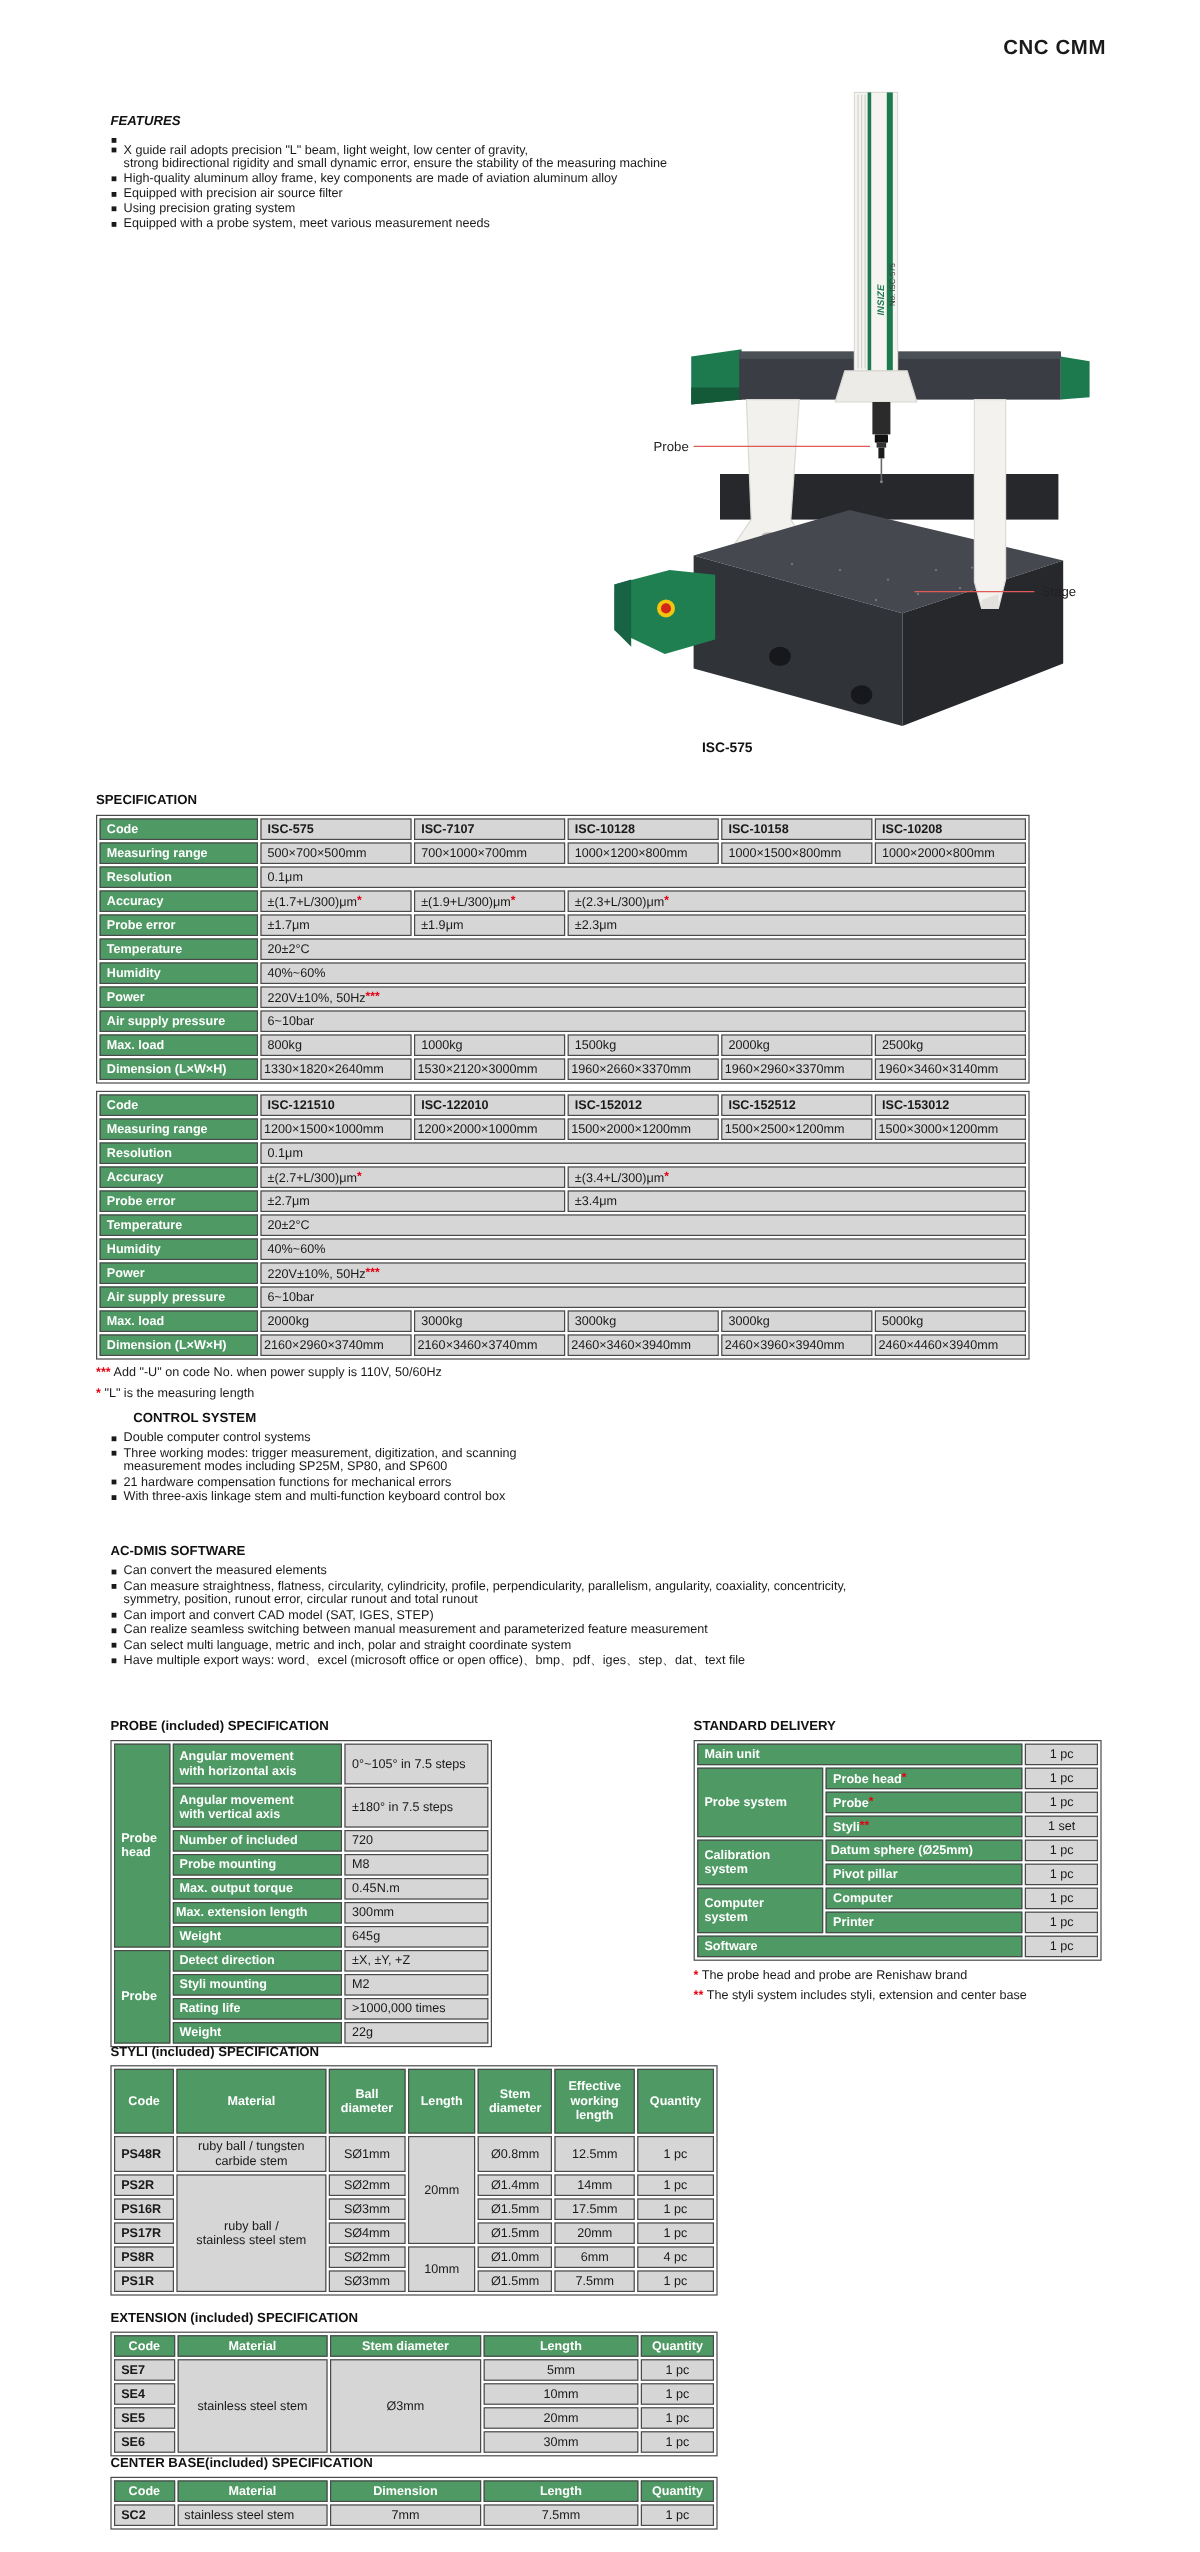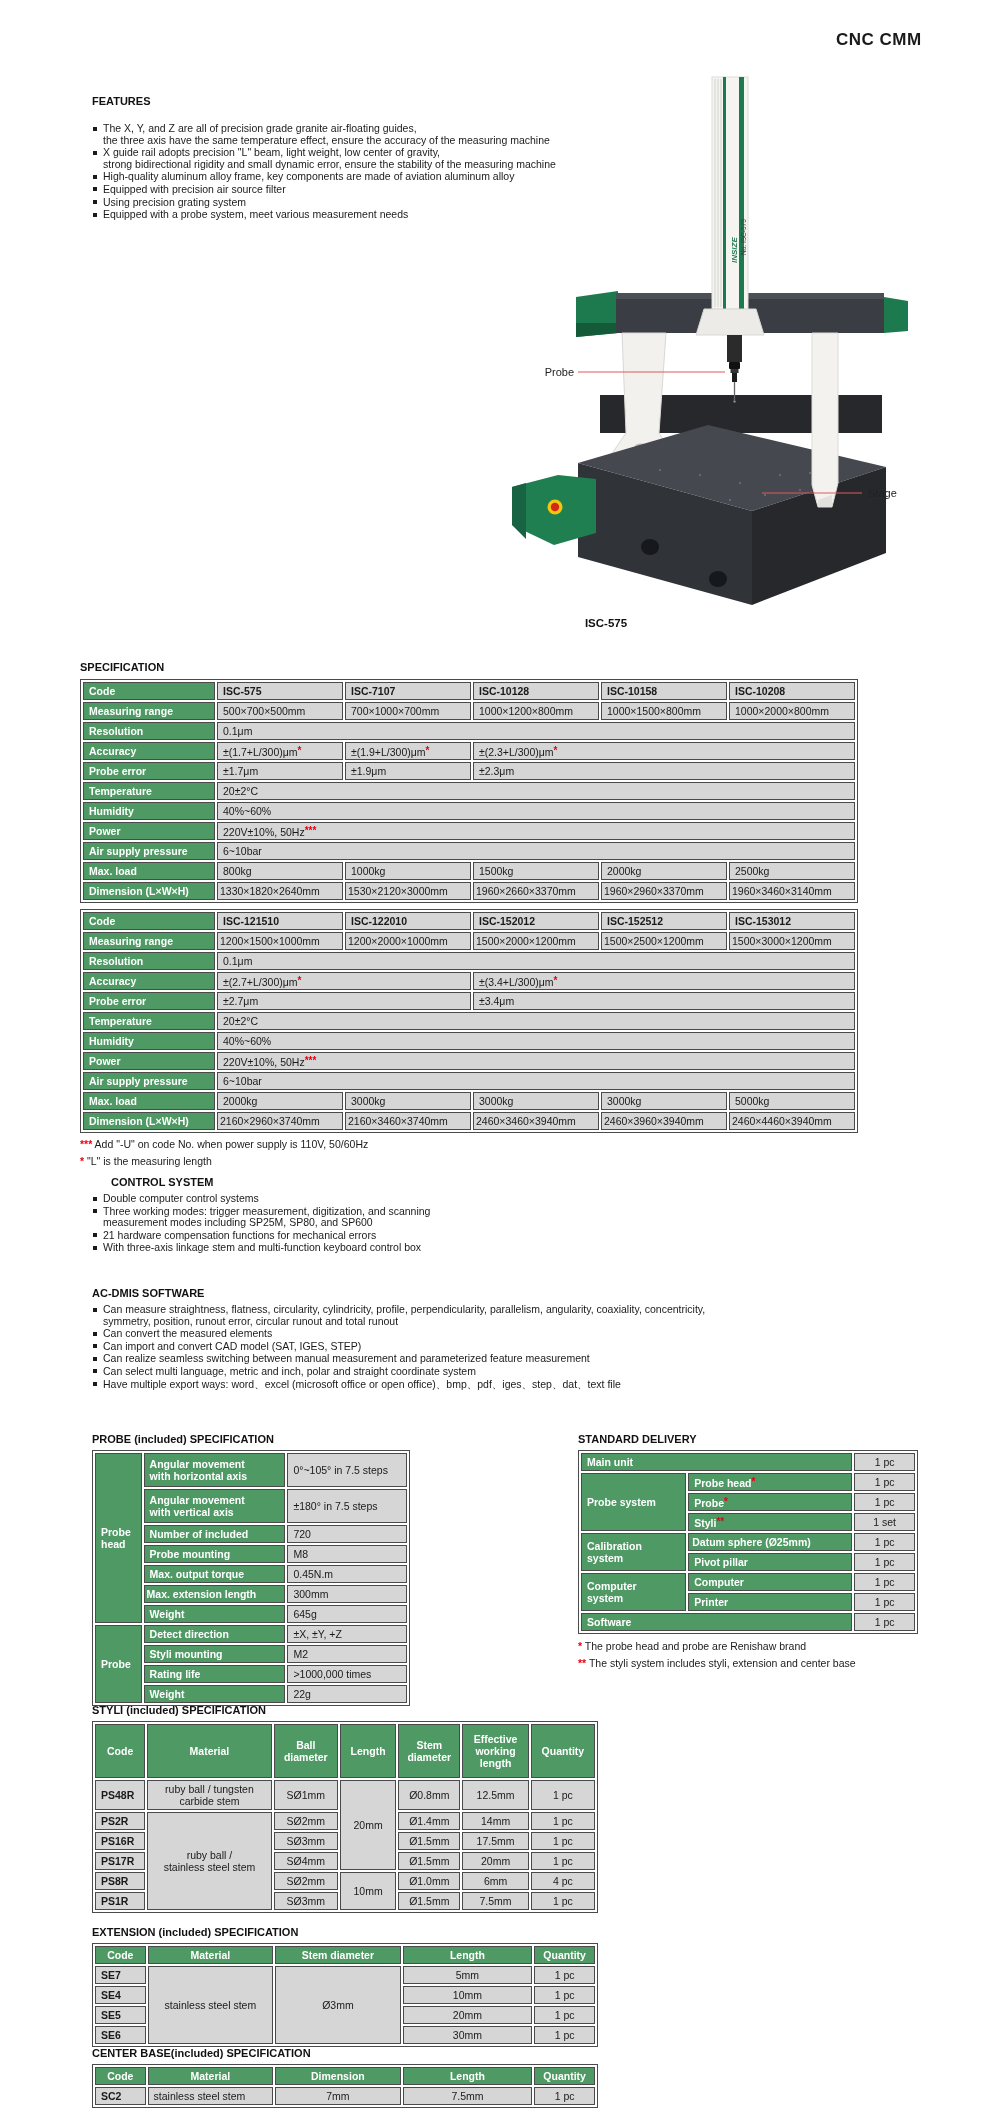--- a/index.html
+++ b/index.html
@@ -21,25 +21,23 @@
   .t td.head{background:#4f9a64;color:#fff;font-weight:bold;text-align:center;white-space:pre-line;}
   .t td.tall{height:30px;}
   svg text{font-family:"Liberation Sans",sans-serif;}
 </style>
 </head>
 <body>
 
 <div class="abs title" style="left:836px;top:30px;">CNC CMM</div>
 
 <div class="abs" style="left:92px;top:95px;width:560px;">
-  <div class="sech" style="margin-bottom:16px;">FEATURES</div>
-  <div class="bitem">
-      <span class="sq"></span>
-      <span class="pre">The X, Y, and Z are all of precision grade granite air-floating guides,
-the three axis have the same temperature effect, ensure the accuracy of the measuring machine</span>
+  <div class="sech" style="margin-bottom:4px;font-style:italic;">FEATURES</div>
+  <div class="bitem">
+      <span class="sq"></span>
     </div>
   <div class="bitem">
       <span class="sq"></span>
       <span class="pre">X guide rail adopts precision "L" beam, light weight, low center of gravity,
 strong bidirectional rigidity and small dynamic error, ensure the stability of the measuring machine</span>
     </div>
   <div class="bitem">
       <span class="sq"></span>
       <span class="pre">High-quality aluminum alloy frame, key components are made of aviation aluminum alloy</span>
     </div>
@@ -311,26 +309,26 @@
   <div class="bitem">
       <span class="sq"></span>
       <span class="pre">With three-axis linkage stem and multi-function keyboard control box</span>
     </div>
 </div>
 
 <div class="abs" style="left:92px;top:1287px;width:840px;">
   <div class="sech" style="margin-bottom:5px;">AC-DMIS SOFTWARE</div>
   <div class="bitem">
       <span class="sq"></span>
+      <span class="pre">Can convert the measured elements</span>
+    </div>
+  <div class="bitem">
+      <span class="sq"></span>
       <span class="pre">Can measure straightness, flatness, circularity, cylindricity, profile, perpendicularity, parallelism, angularity, coaxiality, concentricity,
 symmetry, position, runout error, circular runout and total runout</span>
-    </div>
-  <div class="bitem">
-      <span class="sq"></span>
-      <span class="pre">Can convert the measured elements</span>
     </div>
   <div class="bitem">
       <span class="sq"></span>
       <span class="pre">Can import and convert CAD model (SAT, IGES, STEP)</span>
     </div>
   <div class="bitem">
       <span class="sq"></span>
       <span class="pre">Can realize seamless switching between manual measurement and parameterized feature measurement</span>
     </div>
   <div class="bitem">

